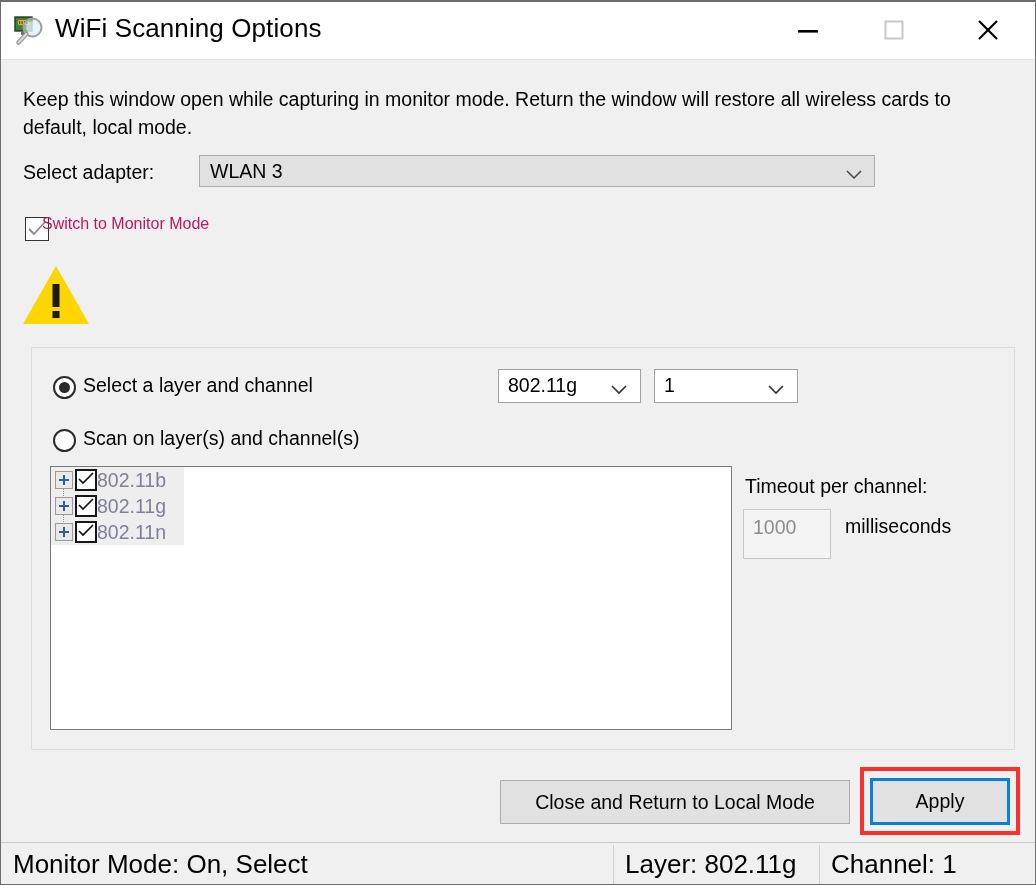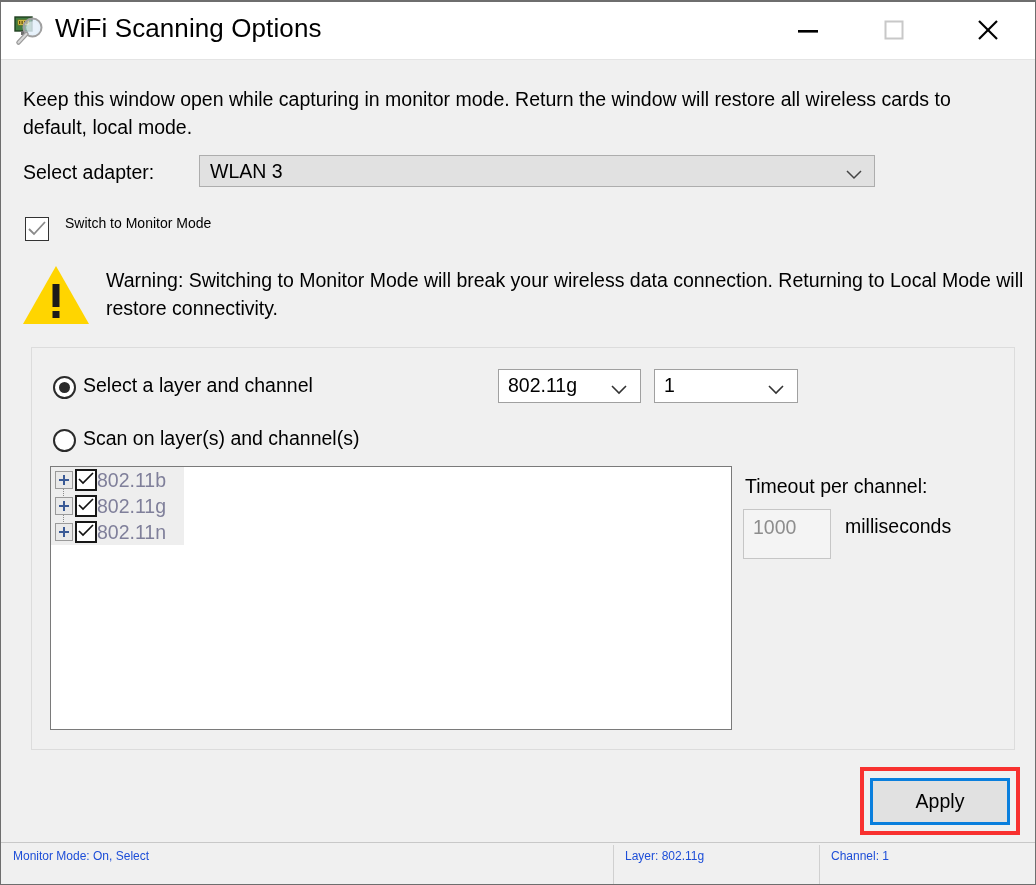--- a/index.html
+++ b/index.html
@@ -109,23 +109,23 @@
     position: absolute;
     left: 0; top: 2px;
     width: 24px; height: 24px;
     background: #ffffff;
     border: 1.5px solid #333333;
     box-sizing: border-box;
   }
   .cbox svg { position: absolute; left: 2px; top: 3px; }
   #monitor-label {
     position: absolute;
-    left: 40px; top: 0px;
-    font-size: 14px;
-    color: #000000;
+    left: 17px; top: 0px;
+    font-size: 16px;
+    color: #be185d;
     white-space: nowrap;
   }
 
   
   #warn-icon {
     position: absolute;
     left: 20px; top: 262px;
     width: 70px; height: 62px;
   }
   #warn-text {
@@ -324,22 +324,22 @@
     position: absolute;
     left: 0; bottom: 0;
     width: 1036px;
     height: 41px;
     background: #f0f0f0;
     border-top: 1px solid #c8c8c8;
   }
   .status-cell {
     position: absolute;
     top: 6px;
-    font-size: 12px;
-    color: #1d4ed8;
+    font-size: 26px;
+    color: #000000;
     white-space: nowrap;
   }
   #status-mode    { left: 12px; }
   #status-layer   { left: 624px; }
   #status-channel { left: 830px; }
   .status-div {
     position: absolute;
     top: 2px;
     width: 1px;
     height: 39px;
@@ -414,21 +414,20 @@
     <span id="monitor-label">Switch to Monitor Mode</span>
   </div>
 
   <div id="warn-icon">
     <svg width="70" height="62" viewBox="0 0 70 62">
       <polygon points="35,2 68,60 2,60" fill="#ffd500"></polygon>
       <rect x="31.5" y="20" width="7" height="23" fill="#1a1a1a"></rect>
       <rect x="31.5" y="47" width="7" height="7" fill="#1a1a1a"></rect>
     </svg>
   </div>
-  <div id="warn-text">Warning: Switching to Monitor Mode will break your wireless data connection. Returning to Local Mode will restore connectivity.</div>
 
   <div id="groupbox"></div>
 
   <div class="radio-row" id="radio-select">
     <span class="rbox checked"></span>
     <span class="radio-label">Select a layer and channel</span>
   </div>
 
   <div class="combo" id="combo-layer">
     <span class="cb-text">802.11g</span>
@@ -490,20 +489,21 @@
 
     </div>
   </div>
 
   <div id="timeout-label">Timeout per channel:</div>
   <div id="timeout-input">
     <span>1000</span>
   </div>
   <div id="timeout-units">milliseconds</div>
 
+  <button class="pushbtn" id="btn-close-local">Close and Return to Local Mode</button>
   <div id="apply-highlight"></div>
   <button class="pushbtn" id="btn-apply">Apply</button>
 
   <div id="statusbar">
     <span class="status-div" id="div1"></span>
     <span class="status-div" id="div2"></span>
     <span class="status-cell" id="status-mode">Monitor Mode: On, Select</span>
     <span class="status-cell" id="status-layer">Layer: 802.11g</span>
     <span class="status-cell" id="status-channel">Channel: 1</span>
   </div>

